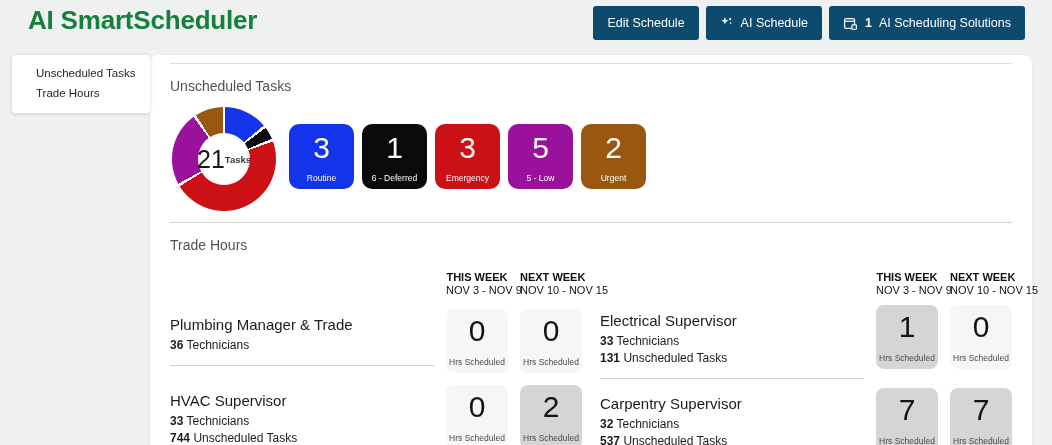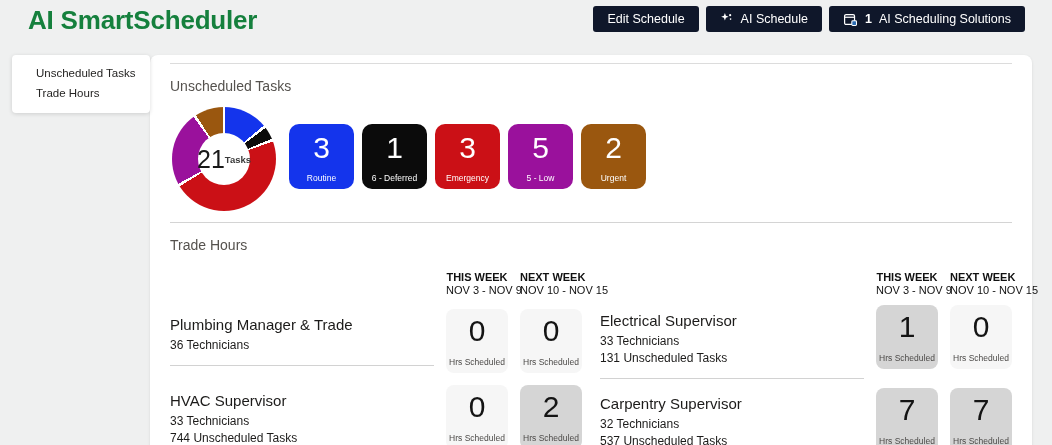--- a/index.html
+++ b/index.html
@@ -5,21 +5,21 @@
   * { box-sizing: border-box; margin: 0; padding: 0; }
   html,body { width:1052px; height:445px; }
   body {
     font-family: "Liberation Sans", "DejaVu Sans", sans-serif;
     background:#eff0f0; position:relative; overflow:hidden; color:#1c1b1a;
   }
   
   .page-title { position:absolute; left:28px; top:5px; font-size:26px; font-weight:700; color:#15803d; letter-spacing:-0.2px; }
   .btns { position:absolute; right:27px; top:6px; display:flex; gap:7px; }
   .btn {
-    height:26px; background:#0f172a; color:#fff; border:none; border-radius:3px;
+    height:34px; background:#0c4a6e; color:#fff; border:none; border-radius:3px;
     font-family:inherit; font-size:12.5px; padding:0 14px; display:flex; align-items:center; gap:7px; cursor:pointer;
   }
   .btn b { font-weight:700; }
   .btn .icon { display:flex; align-items:center; }
   
   .sidebar {
     position:absolute; left:12px; top:55px; width:138px; background:#fff; border-radius:4px;
     padding:8px 0 10px 24px; box-shadow:0 1px 4px rgba(0,0,0,.14); z-index:2;
   }
   .side-item { display:block; font-size:11.5px; color:#252423; padding:4px 0; cursor:pointer; text-decoration:none; }
@@ -43,21 +43,21 @@
   .tlab { font-size:8.5px; position:absolute; bottom:6px; white-space:nowrap; }
   
   .halves { display:flex; gap:18px; padding:0 20px; margin-top:6px; }
   .half { flex:1; display:grid; grid-template-columns:1fr 62px 62px; column-gap:12px; row-gap:9px; align-items:start; }
   .thead-spacer { }
   .wk { text-align:center; font-size:11px; line-height:1.15; padding-top:12px; color:#111; white-space:nowrap; }
   .wk b { display:block; font-weight:700; }
   .tinfo { border-bottom:1px solid #d2d2d2; padding:7px 0 13px; }
   .tname { font-size:15px; font-weight:400; color:#1c1b1a; margin-bottom:5px; }
   .tstat { font-size:12px; color:#1c1b1a; margin-top:3px; }
-  .tstat b { font-weight:400; }
+  .tstat b { font-weight:700; }
   .hrsbox { width:62px; height:64px; background:#f6f6f6; border-radius:8px; display:flex; flex-direction:column; align-items:center; position:relative; cursor:pointer; }
   .hrsbox.hl { background:#d5d5d5; }
   .hval { font-size:30px; font-weight:300; color:#141414; margin-top:5px; line-height:1.1; }
   .hlab { font-size:8.5px; color:#4c4a48; position:absolute; bottom:6px; white-space:nowrap; }
 </style>
 </head>
 <body>
 
 <h1 class="page-title">AI SmartScheduler</h1>
 

